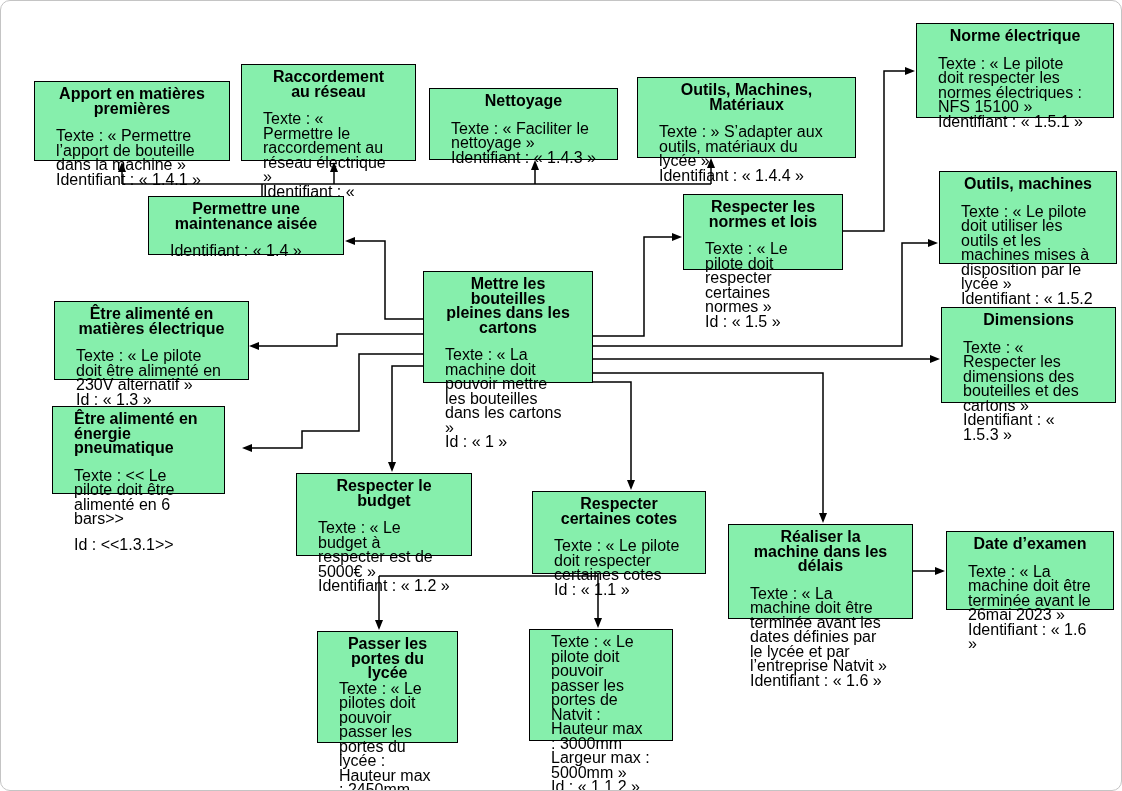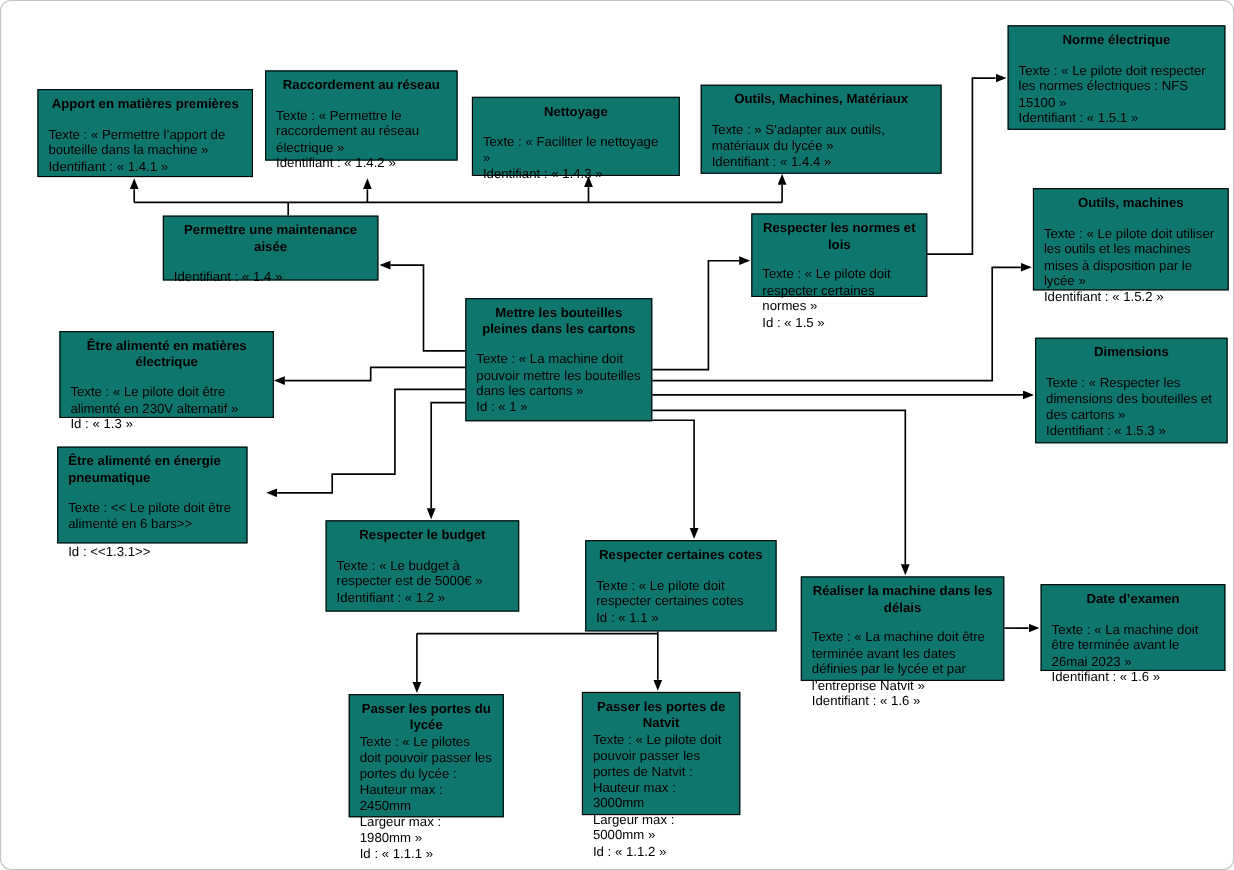--- a/index.html
+++ b/index.html
@@ -5,22 +5,22 @@
   html,body { margin:0; padding:0; background:#ffffff; }
   .canvas {
     position:relative; width:1122px; height:791px;
     background:#ffffff; border:1px solid #c4c4c4; border-radius:10px;
     box-sizing:border-box; overflow:hidden;
     font-family:"Liberation Sans", sans-serif; color:#000;
   }
   svg.wires { position:absolute; left:0; top:0; width:1122px; height:791px; }
   .box {
     position:absolute; box-sizing:border-box;
-    border:1.5px solid #000; background:#0f766e;
-    padding:5px 9px; font-size:12px; line-height:14.5px;
+    border:1.5px solid #000; background:#86efac;
+    padding:5px 21px; font-size:16px; line-height:14.5px;
   }
   .box-title { font-weight:bold; text-align:center; margin-bottom:13px; }
   .box.tight .box-title { margin-bottom:1px; }
   .box.title-left .box-title { text-align:left; }
   .box-line { min-height:14px; }
   .gap-above { margin-top:11px; }
 </style>
 </head>
 <body>
 
@@ -55,21 +55,21 @@
       <path d="M841,230 L883,230 L883,70 L904,70" marker-end="url(#arrow)"></path>
     </g>
   </svg>
 
   <div class="box" style="left:33px;top:80px;width:196px;height:80px">
     <div class="box-title">Apport en matières premières</div>
     <div class="box-line">Texte : « Permettre l’apport de bouteille dans la machine »</div>
     <div class="box-line">Identifiant : « 1.4.1 »</div>
   </div>
 
-  <div class="box" style="left:240px;top:63px;width:175px;height:82px">
+  <div class="box" style="left:240px;top:63px;width:175px;height:97px">
     <div class="box-title">Raccordement au réseau</div>
     <div class="box-line">Texte : « Permettre le raccordement au réseau électrique »</div>
     <div class="box-line">Identifiant : « 1.4.2 »</div>
   </div>
 
   <div class="box" style="left:428px;top:87px;width:189px;height:72px">
     <div class="box-title">Nettoyage</div>
     <div class="box-line">Texte : « Faciliter le nettoyage »</div>
     <div class="box-line">Identifiant : « 1.4.3 »</div>
   </div>
@@ -153,20 +153,19 @@
 
   <div class="box tight" style="left:316px;top:630px;width:141px;height:112px">
     <div class="box-title">Passer les portes du lycée</div>
     <div class="box-line">Texte : « Le pilotes doit pouvoir passer les portes du lycée :</div>
     <div class="box-line">Hauteur max : 2450mm</div>
     <div class="box-line">Largeur max : 1980mm »</div>
     <div class="box-line">Id : « 1.1.1 »</div>
   </div>
 
   <div class="box tight" style="left:528px;top:628px;width:144px;height:112px">
-    <div class="box-title">Passer les portes de Natvit</div>
     <div class="box-line">Texte : « Le pilote doit pouvoir passer les portes de Natvit :</div>
     <div class="box-line">Hauteur max : 3000mm</div>
     <div class="box-line">Largeur max : 5000mm »</div>
     <div class="box-line">Id : « 1.1.2 »</div>
   </div>
 
 </div>
 
 </body></html>

